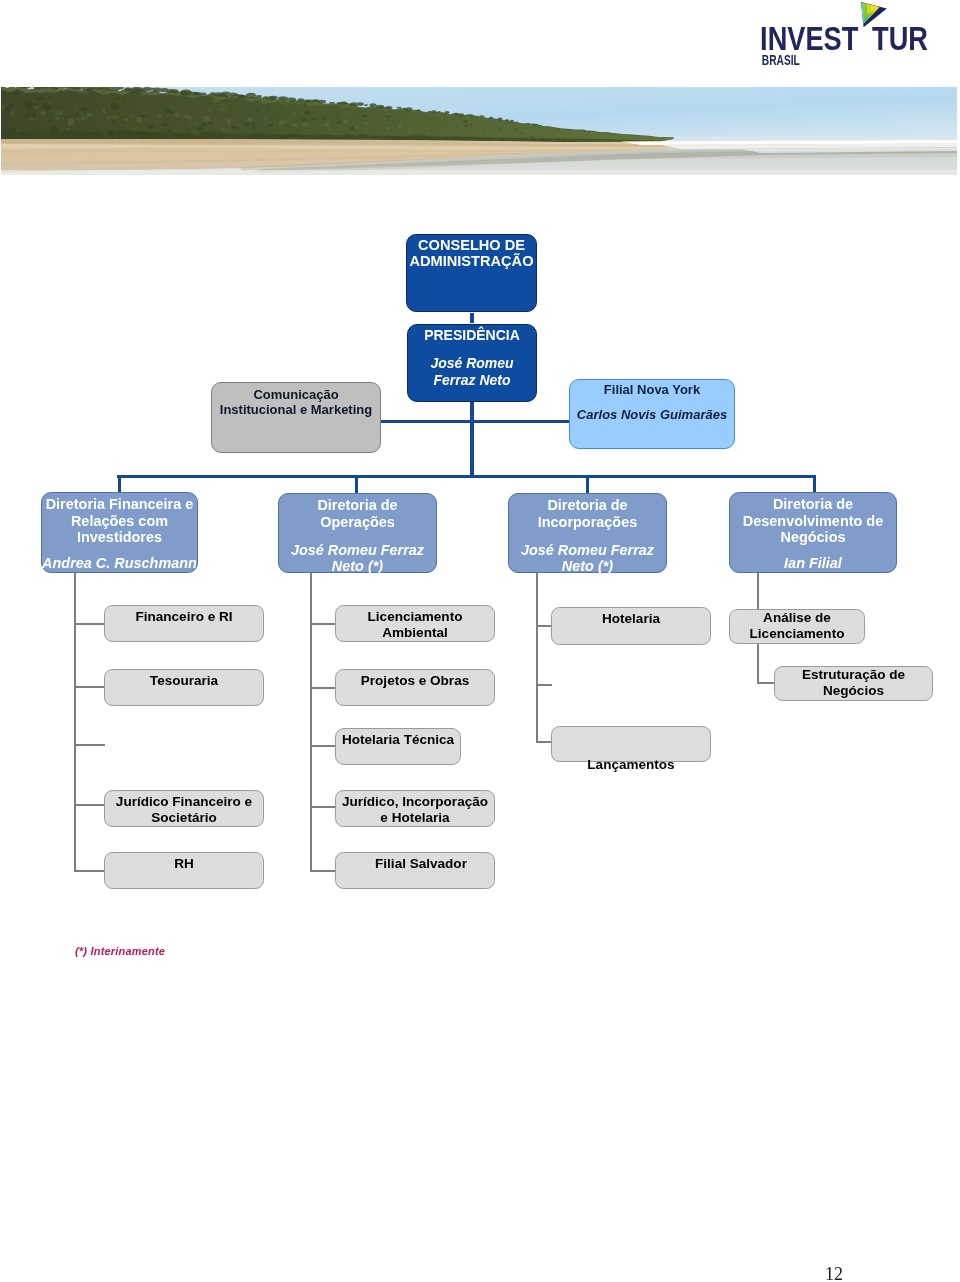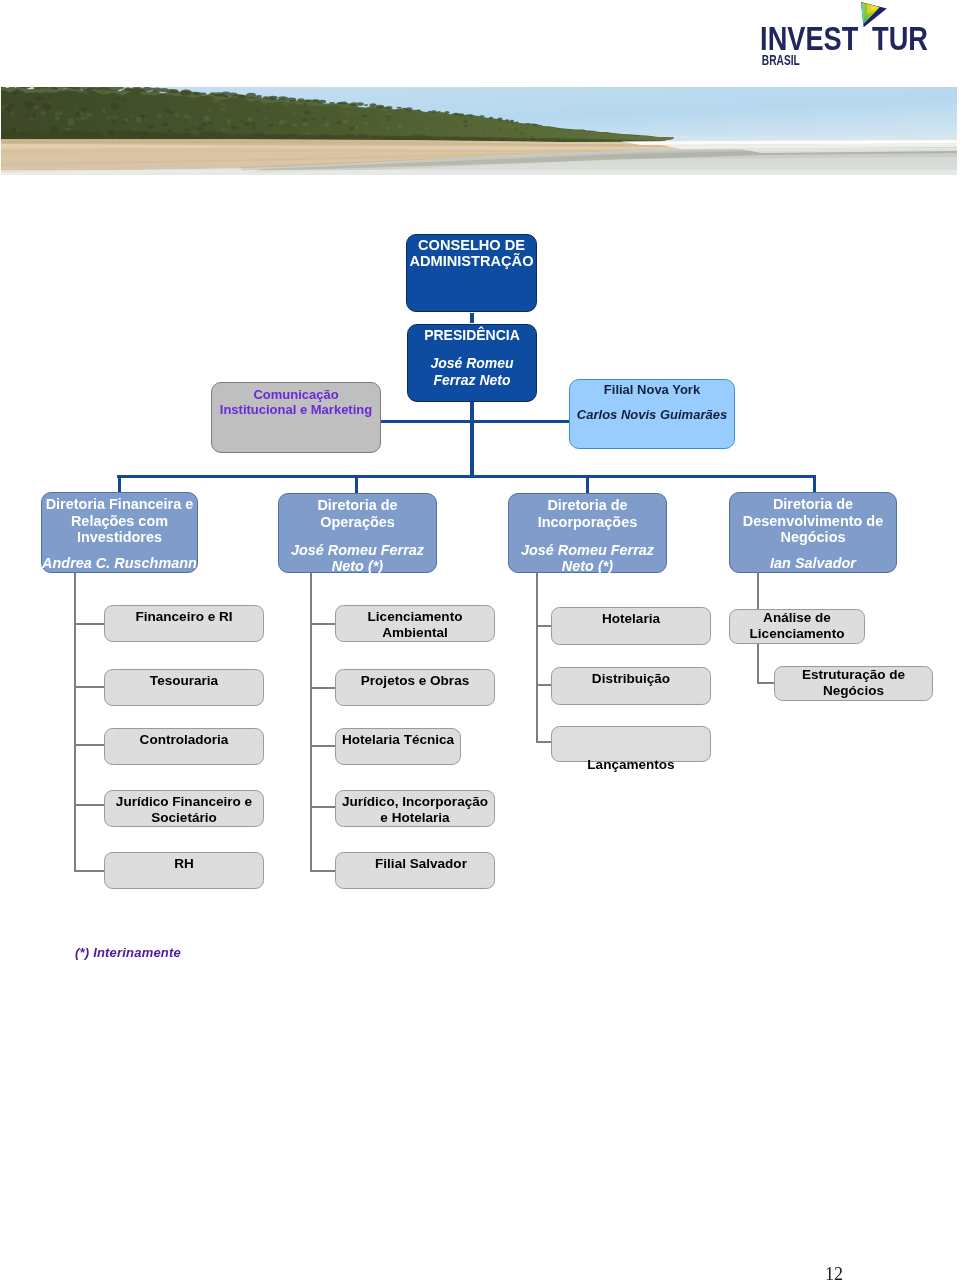--- a/index.html
+++ b/index.html
@@ -14,28 +14,28 @@
 
   
   #chart{position:absolute;left:0;top:0;width:960px;height:1282px;}
 
   .box{position:absolute;box-sizing:border-box;text-align:center;font-weight:bold;}
   .box .nm{font-style:italic;}
   .box .txt{position:absolute;left:0;right:0;}
 
   .navy{background:#0D4CA1;border:1px solid #0c2a5c;border-radius:10px;color:#ffffff;}
   .steel{background:#7F9CCB;border:1px solid #51719e;border-radius:10px;color:#ffffff;}
-  .gray{background:#BFBFBF;border:1px solid #7d7d7d;border-radius:10px;color:#6d28d9;}
+  .gray{background:#BFBFBF;border:1px solid #7d7d7d;border-radius:10px;color:#0f172a;}
   .lblue{background:#99CCFF;border:1px solid #3f8fce;border-radius:10px;color:#14213e;}
   .lgray{background:#E0E0E0;background-image:repeating-linear-gradient(0deg,rgba(0,0,0,0.018) 0 1px,rgba(255,255,255,0.018) 1px 2px),repeating-linear-gradient(90deg,rgba(0,0,0,0.018) 0 1px,rgba(255,255,255,0.018) 1px 2px);border:1px solid #9b9b9b;border-radius:8.5px;color:#000000;font-size:13.55px;line-height:16.3px;}
 
   .ln{position:absolute;background:#154892;}
   .lng{position:absolute;background:#7E7E7E;}
 
-  #footnote{position:absolute;left:75px;top:945px;font-weight:bold;font-style:italic;font-size:13px;color:#4c1d95;letter-spacing:0.2px;}
+  #footnote{position:absolute;left:75px;top:945px;font-weight:bold;font-style:italic;font-size:11px;color:#be185d;letter-spacing:0.2px;}
   #pageno{position:absolute;left:825px;top:1264px;font-size:18px;font-family:"Liberation Serif",serif;color:#1a1a1a;}
 </style>
 </head>
 <body>
 
 <div class="page">
 
   <svg id="logo" viewBox="0 0 186 76">
     <defs>
       <linearGradient id="arrowgrad" x1="0" y1="1" x2="0.85" y2="0.1">
@@ -706,39 +706,34 @@
       </div>
     </div>
 
     <div class="box steel" style="left:729px;top:492px;width:168px;height:81px;font-size:14.45px;line-height:16.5px;">
       <div class="txt" style="top:3px;">
         <div>Diretoria de</div>
         <div>Desenvolvimento de</div>
         <div>Negócios</div>
       </div>
       <div class="txt" style="top:62px;">
-        <div class="nm">Ian Salvador</div>
+        <div class="nm">Ian Filial</div>
       </div>
     </div>
 
     <div class="box lgray" style="left:104px;top:605px;width:160px;height:37px;padding-left:13px;">
       <div class="txt" style="top:2.5px;">
           <div>Financeiro e RI</div>
         </div>
     </div>
     <div class="box lgray" style="left:104px;top:669px;width:160px;height:37px;">
       <div class="txt" style="top:2.5px;">
           <div>Tesouraria</div>
         </div>
     </div>
-    <div class="box lgray" style="left:104px;top:728px;width:160px;height:37px;">
-      <div class="txt" style="top:2.5px;">
-          <div>Controladoria</div>
-        </div>
-    </div>
     <div class="box lgray" style="left:104px;top:790px;width:160px;height:37px;">
       <div class="txt" style="top:2.5px;">
         <div>Jurídico Financeiro e</div>
         <div>Societário</div>
       </div>
     </div>
     <div class="box lgray" style="left:104px;top:852px;width:160px;height:37px;">
       <div class="txt" style="top:2.5px;">
           <div>RH</div>
         </div>
@@ -770,25 +765,20 @@
       <div class="txt" style="top:2.5px;padding-left:12px;">
           <div>Filial Salvador</div>
         </div>
     </div>
 
     <div class="box lgray" style="left:551px;top:607px;width:160px;height:37.5px;">
       <div class="txt" style="top:2.5px;">
           <div>Hotelaria</div>
         </div>
     </div>
-    <div class="box lgray" style="left:551px;top:667px;width:160px;height:37.5px;">
-      <div class="txt" style="top:2.5px;">
-          <div>Distribuição</div>
-        </div>
-    </div>
     <div class="box lgray" style="left:551px;top:725.5px;width:160px;height:36.5px;">
       <div class="txt" style="top:2.5px;margin-top:28px;">
           <div>Lançamentos</div>
         </div>
     </div>
 
     <div class="box lgray" style="left:729px;top:609px;width:136px;height:35px;">
       <div class="txt" style="top:-0.5px;">
         <div>Análise de</div>
         <div>Licenciamento</div>

